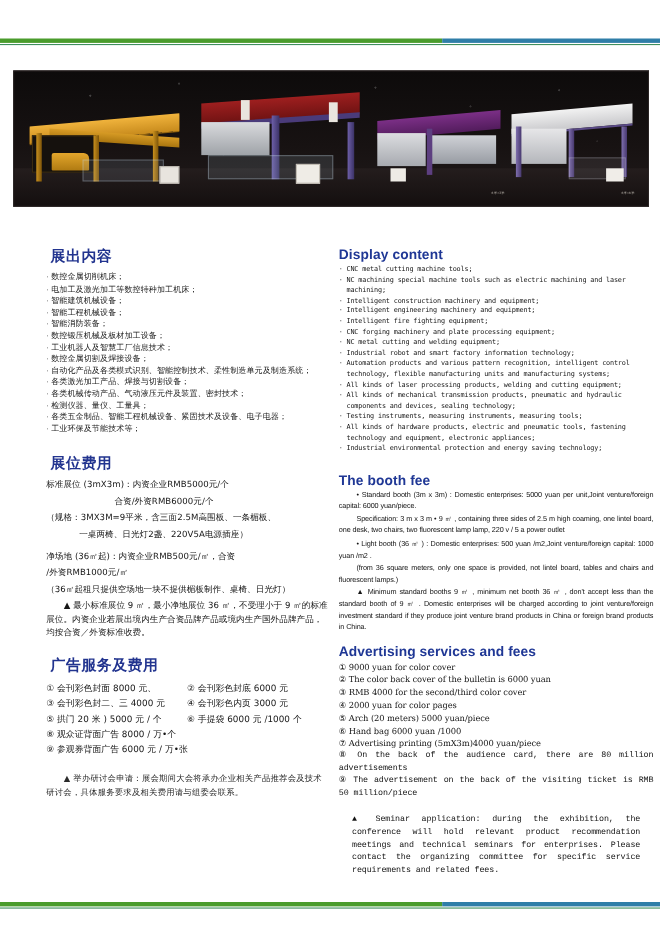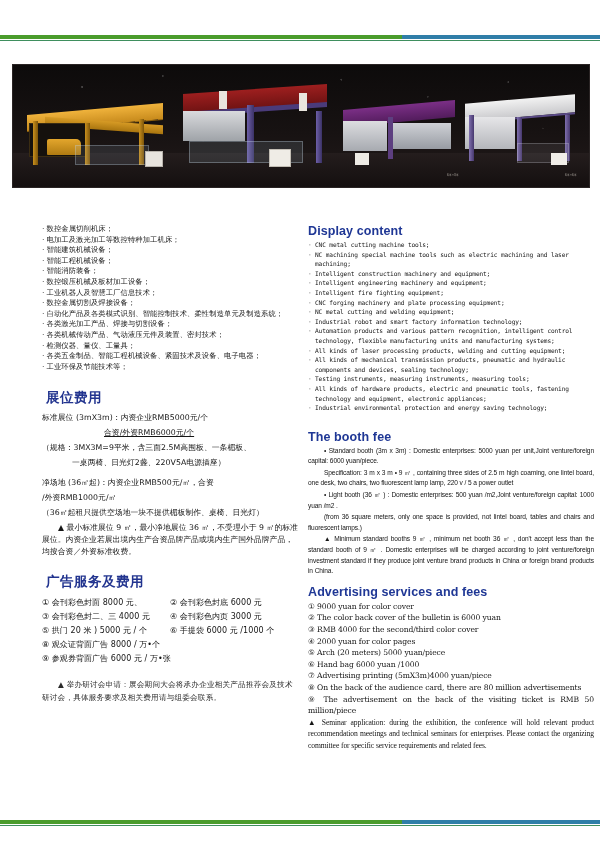--- a/index.html
+++ b/index.html
@@ -241,21 +241,21 @@
   
   .cn-fee p {
     margin: 0 0 3px 0;
     font-size: 7.8px;
     line-height: 12px;
     color: #151515;
     font-family: "DejaVu Sans", sans-serif;
     white-space: nowrap;
     letter-spacing: .05px;
   }
-  .cn-fee p.indent-center { padding-left: 62px; text-decoration: underline; }
+  .cn-fee p.indent-center { padding-left: 62px; }
   .cn-fee p.indent-mid { padding-left: 30px; }
   .cn-fee p.gap { margin-top: 8px; }
   .cn-note {
     margin: 9px 0 0 0;
     font-size: 7.6px;
     line-height: 13px;
     color: #2a2a2a;
     font-family: "DejaVu Serif", serif;
     text-indent: 16px;
     letter-spacing: .2px;
@@ -290,27 +290,27 @@
 
   
   .en-ad p {
     margin: 0;
     font-size: 7.6px;
     line-height: 11.6px;
     color: #141414;
     font-family: "DejaVu Serif", serif;
     letter-spacing: -0.1px;
   }
-  .en-ad p.just { text-align: justify; }
+  .en-ad p.just { text-align: justify; font-family: Liberation Mono, monospace; }
   .en-seminar {
-    margin: 0;
+    margin: 12px;
     font-size: 7.6px;
     line-height: 11.6px;
     color: #141414;
-    font-family: Liberation Serif, serif;
+    font-family: Liberation Mono, monospace;
     text-align: justify;
     letter-spacing: -0.1px;
   }
   .block-gap { height: 12px; }
   .block-gap-sm { height: 7px; }
   .block-gap-lg { height: 17px; }
 </style>
 </head>
 <body>
 
@@ -366,20 +366,21 @@
     <div class="b4-glass"></div>
     <div class="b4-box"></div>
     <div class="dimtag" style="right:0; bottom:-6px;">6米×6米</div>
   </div>
 </div>
 
 <div class="columns">
 
   <div class="col col-cn">
 
+    <h2 class="sec-title-cn">展出内容</h2>
     <ul class="cn-list">
       <li>数控金属切削机床；</li>
       <li>电加工及激光加工等数控特种加工机床；</li>
       <li>智能建筑机械设备；</li>
       <li>智能工程机械设备；</li>
       <li>智能消防装备；</li>
       <li>数控锻压机械及板材加工设备；</li>
       <li>工业机器人及智慧工厂信息技术；</li>
       <li>数控金属切割及焊接设备；</li>
       <li>自动化产品及各类模式识别、智能控制技术、柔性制造单元及制造系统；</li>

